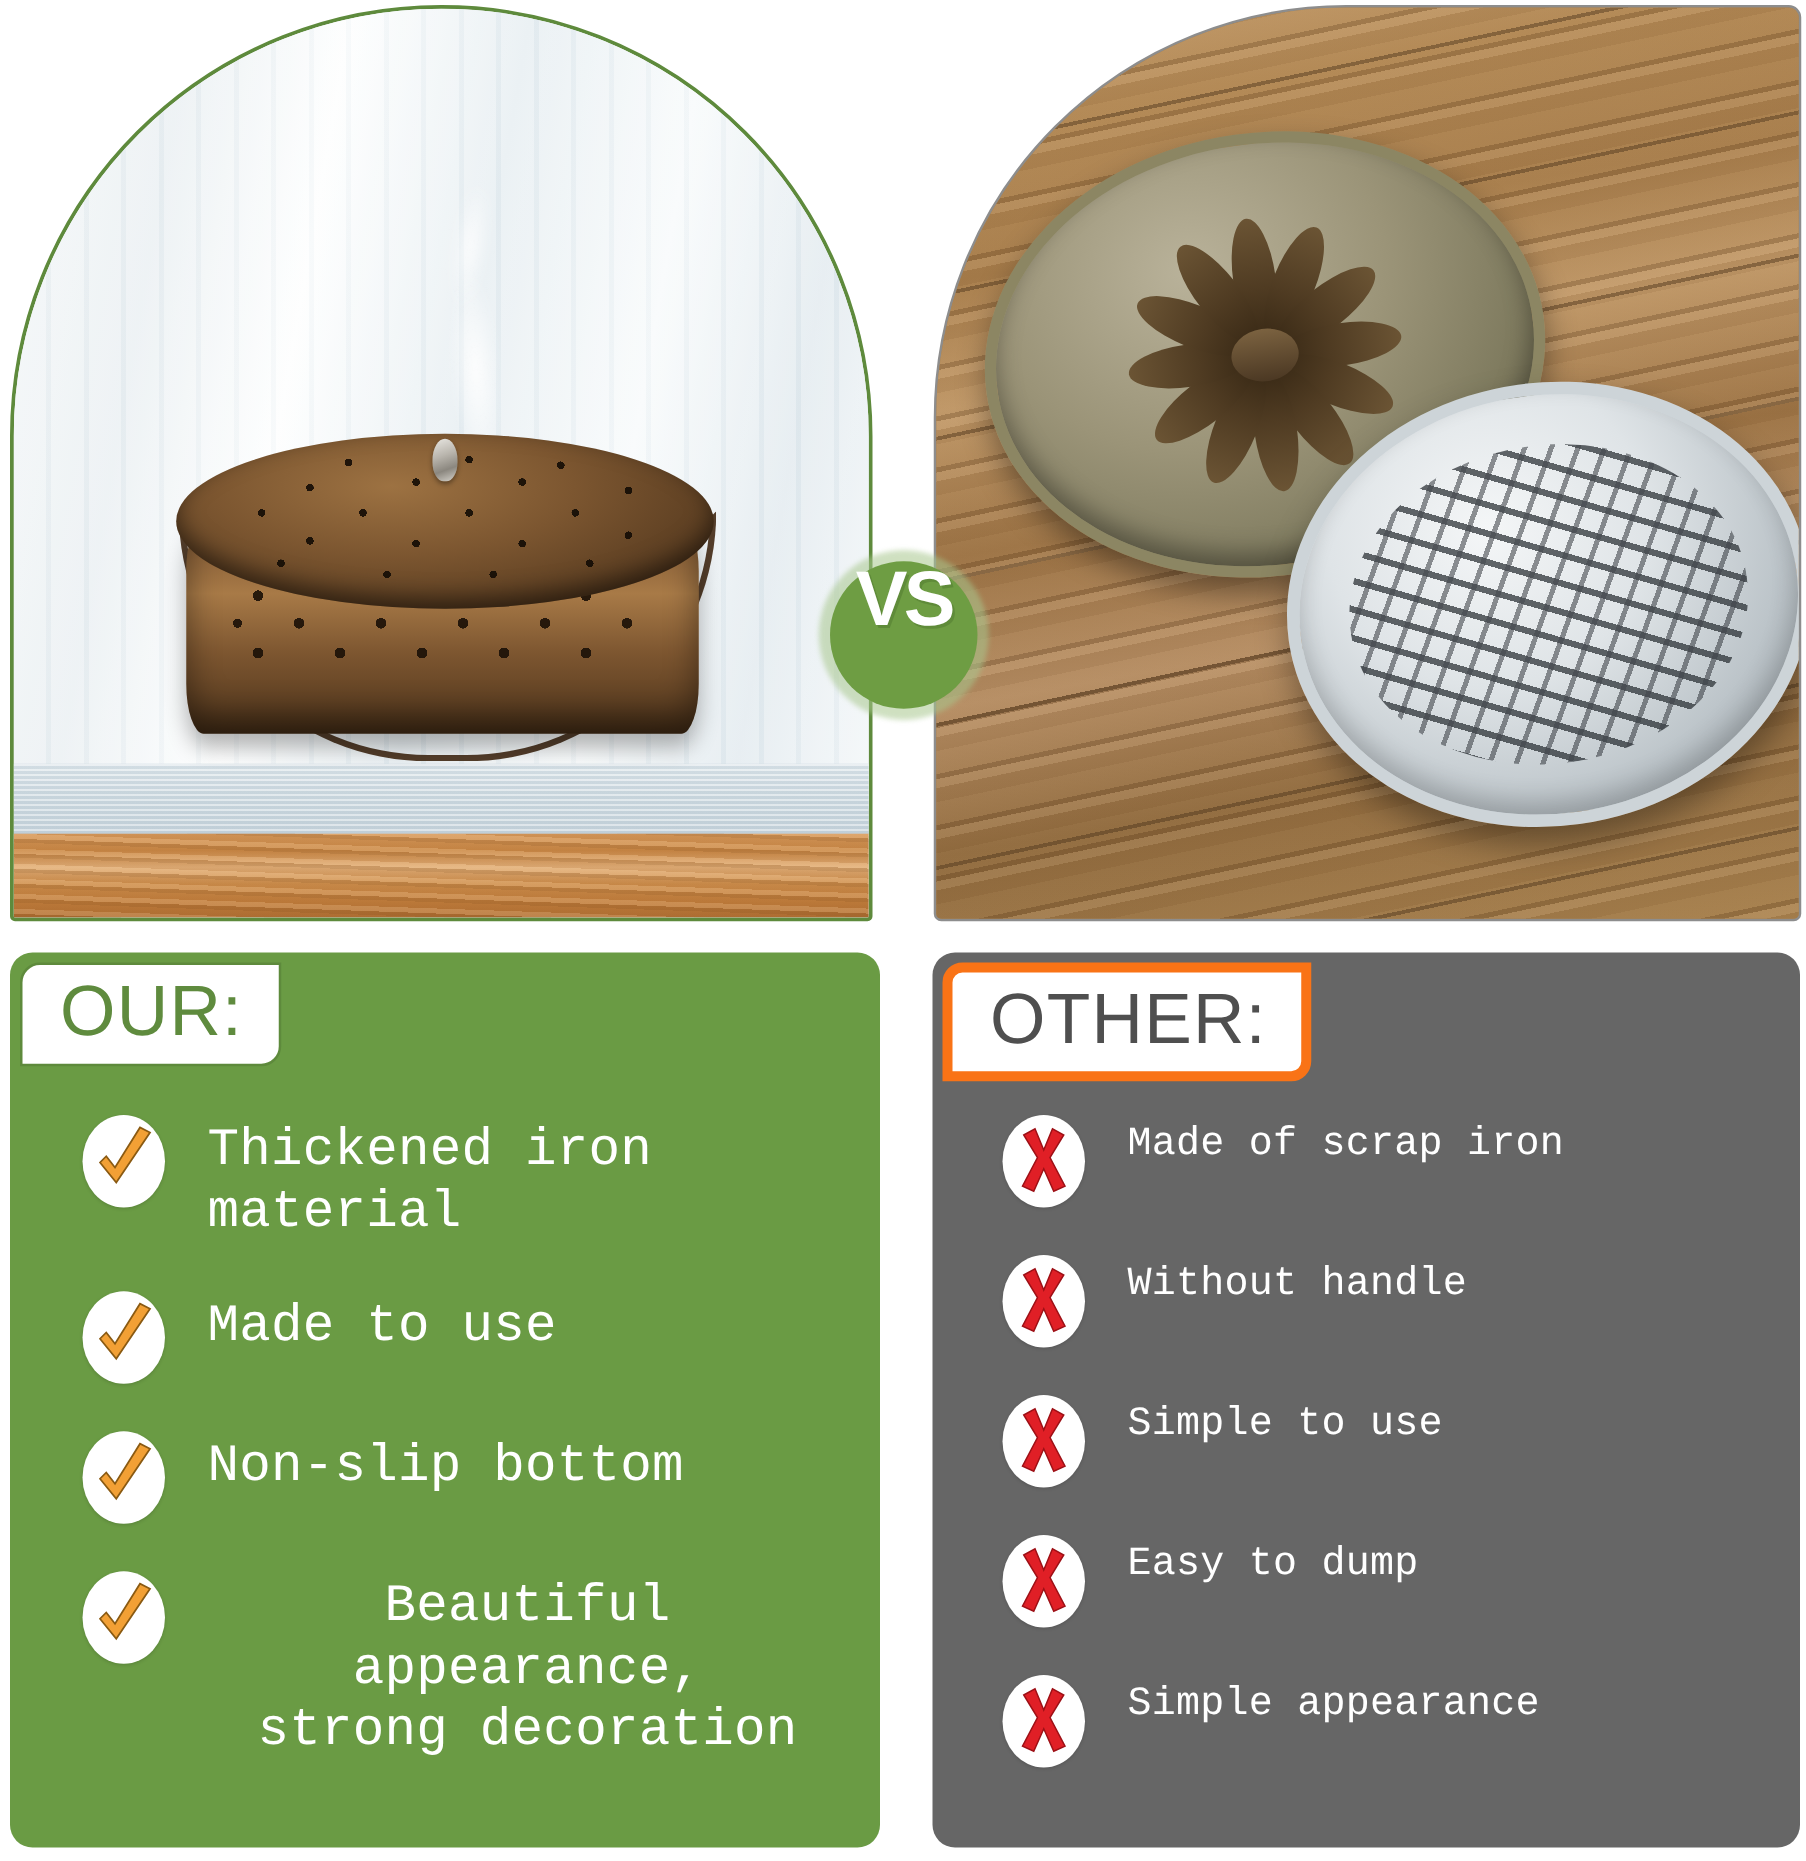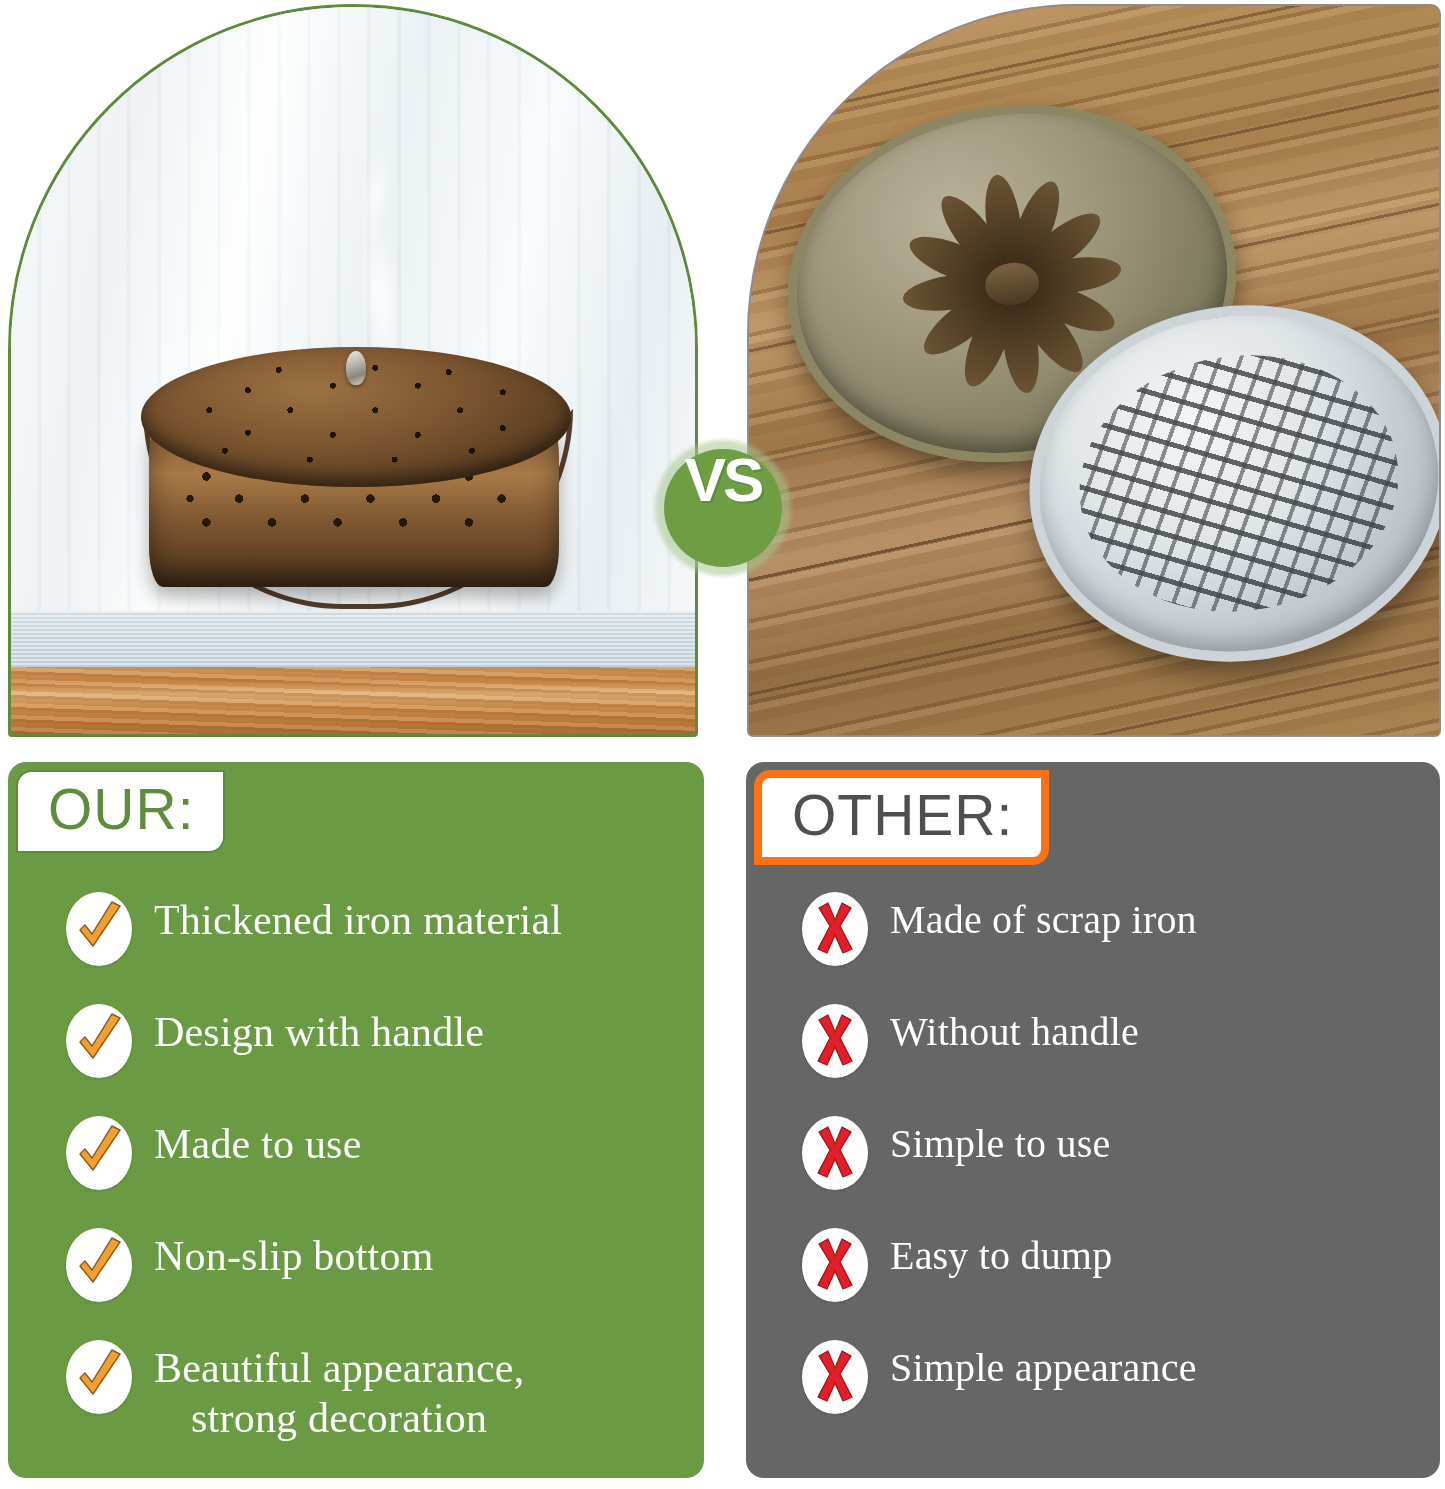--- a/index.html
+++ b/index.html
@@ -327,30 +327,31 @@
   }
   .fi-disc {
     position:absolute; left:0; top:0; width:66px; height:74px;
     background:#ffffff;
     border-radius:50%;
     box-shadow: 0 1px 3px rgba(0,0,0,.15);
   }
   .fi svg { position:absolute; left:0; top:0; width:66px; height:74px; }
 
   .ftext {
-    font-family:Liberation Serif, serif;
+    font-family:Liberation Mono, monospace;
     color:#ffffff;
     font-size: 42px;
     line-height: 1.18;
     font-weight: 400;
     padding-top: 6px;
     white-space: pre-line;
     letter-spacing: 0.2px;
-  }
-  .panel-other .ftext { font-size: 40px; }
+    margin-left: 12px;
+  }
+  .panel-other .ftext { font-size: 32px; }
 
   .panel-other .feature-list { padding-left: 56px; top: 128px; }
 </style>
 </head>
 <body>
 
 <div class="photo-row">
 
   <div class="photo-left">
     <div class="pl-wall"></div>
@@ -413,29 +414,20 @@
       <div class="feature">
         <div class="fi">
           <div class="fi-disc"></div>
           <svg viewBox="0 0 66 74">
               <path d="M14 38 L27 54 L54 14 L46 10 L26 42 L19 33 Z" fill="#f2a035" stroke="#8a5a12" stroke-width="1.4"></path>
             </svg>
         </div>
         <div class="ftext">Thickened iron material</div>
       </div>
 
-      <div class="feature">
-        <div class="fi">
-          <div class="fi-disc"></div>
-          <svg viewBox="0 0 66 74">
-              <path d="M14 38 L27 54 L54 14 L46 10 L26 42 L19 33 Z" fill="#f2a035" stroke="#8a5a12" stroke-width="1.4"></path>
-            </svg>
-        </div>
-        <div class="ftext">Design with handle</div>
-      </div>
 
       <div class="feature">
         <div class="fi">
           <div class="fi-disc"></div>
           <svg viewBox="0 0 66 74">
               <path d="M14 38 L27 54 L54 14 L46 10 L26 42 L19 33 Z" fill="#f2a035" stroke="#8a5a12" stroke-width="1.4"></path>
             </svg>
         </div>
         <div class="ftext">Made to use</div>
       </div>

